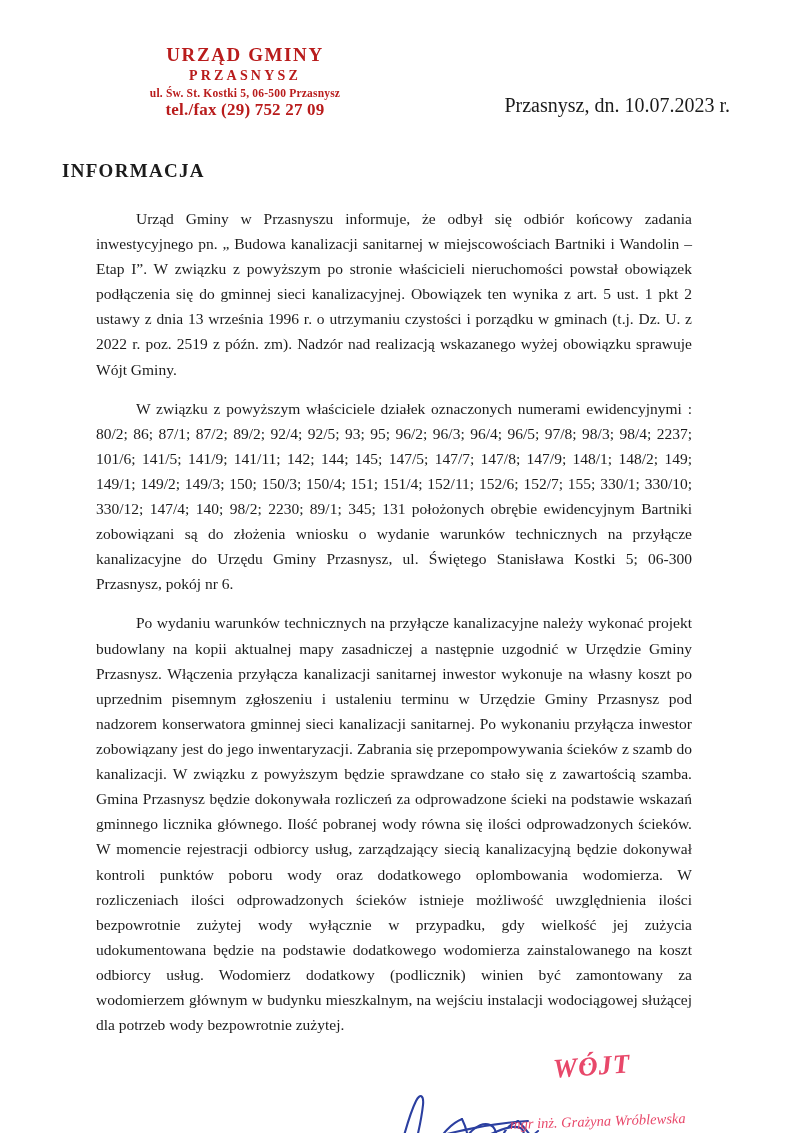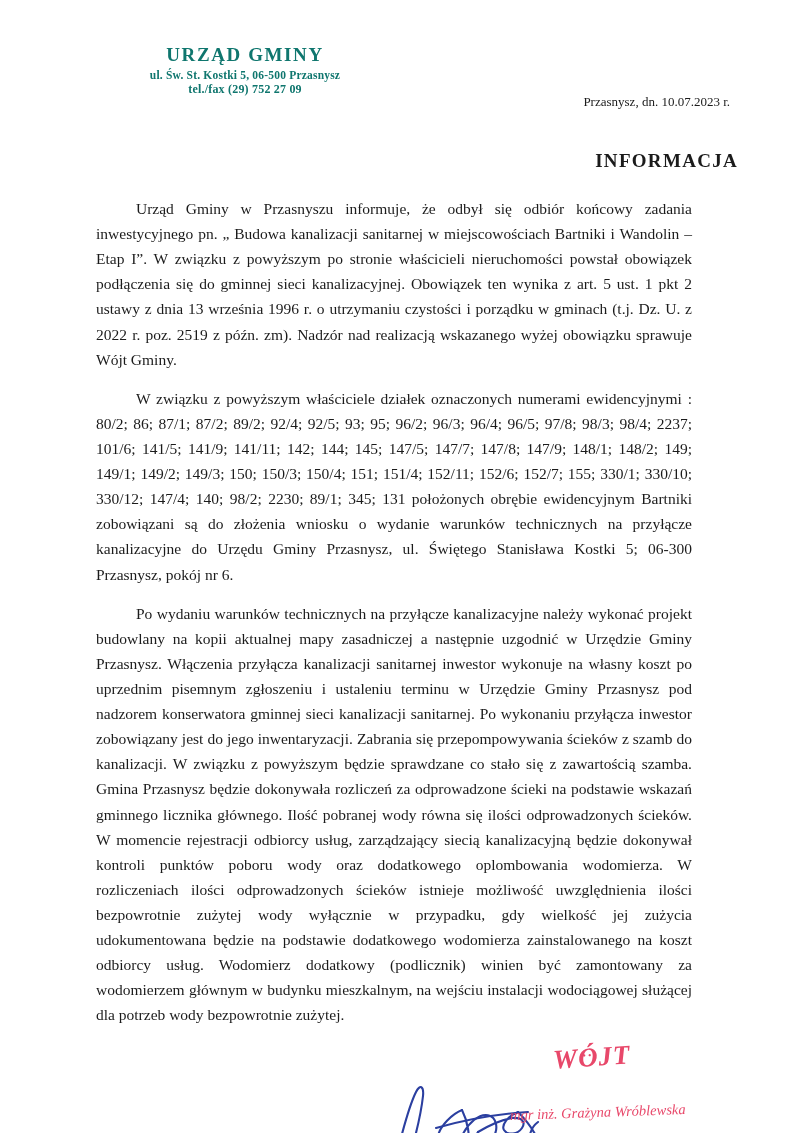--- a/index.html
+++ b/index.html
@@ -25,21 +25,21 @@
 
   
   .letterhead-row {
     display: flex;
     align-items: flex-start;
     justify-content: space-between;
   }
   .letterhead {
     width: 330px;
     text-align: center;
-    color: #0f766e;
+    color: #b91c1c;
     padding-left: 36px;
   }
   .lh-title {
     font-family: "Liberation Serif", serif;
     font-weight: bold;
     font-size: 19px;
     letter-spacing: 1.6px;
     line-height: 1.15;
   }
   .lh-sub {
@@ -49,41 +49,41 @@
     margin-top: 2px;
   }
   .lh-addr {
     font-weight: bold;
     font-size: 11.5px;
     letter-spacing: 0.2px;
     margin-top: 3px;
   }
   .lh-tel {
     font-weight: bold;
-    font-size: 12px;
+    font-size: 17px;
     letter-spacing: 0.2px;
     margin-top: 1px;
   }
   .place-date {
-    font-size: 13px;
+    font-size: 20px;
     margin-top: 50px;
     padding-right: 8px;
     white-space: nowrap;
   }
 
   
   .reference {
     font-size: 15.5px;
     margin-top: 26px;
     margin-left: 34px;
   }
 
   
   .doc-title {
-    text-align: right;
+    text-align: left;
     font-size: 19px;
     font-weight: bold;
     letter-spacing: 1.3px;
     margin-top: 40px;
   }
 
   
   .body-wrap {
     margin-top: 24px;
     padding-left: 34px;
@@ -145,20 +145,21 @@
   }
 </style>
 </head>
 <body>
 
 <div class="page">
 
   <div class="letterhead-row">
     <div class="letterhead">
       <div class="lh-title">URZĄD GMINY</div>
+      <div class="lh-sub">PRZASNYSZ</div>
       <div class="lh-addr">ul. Św. St. Kostki 5,  06-500 Przasnysz</div>
       <div class="lh-tel">tel./fax (29) 752 27 09</div>
     </div>
     <div class="place-date">Przasnysz, dn. 10.07.2023 r.</div>
   </div>
 
 
   <div class="doc-title">INFORMACJA</div>
 
   <div class="body-wrap">

